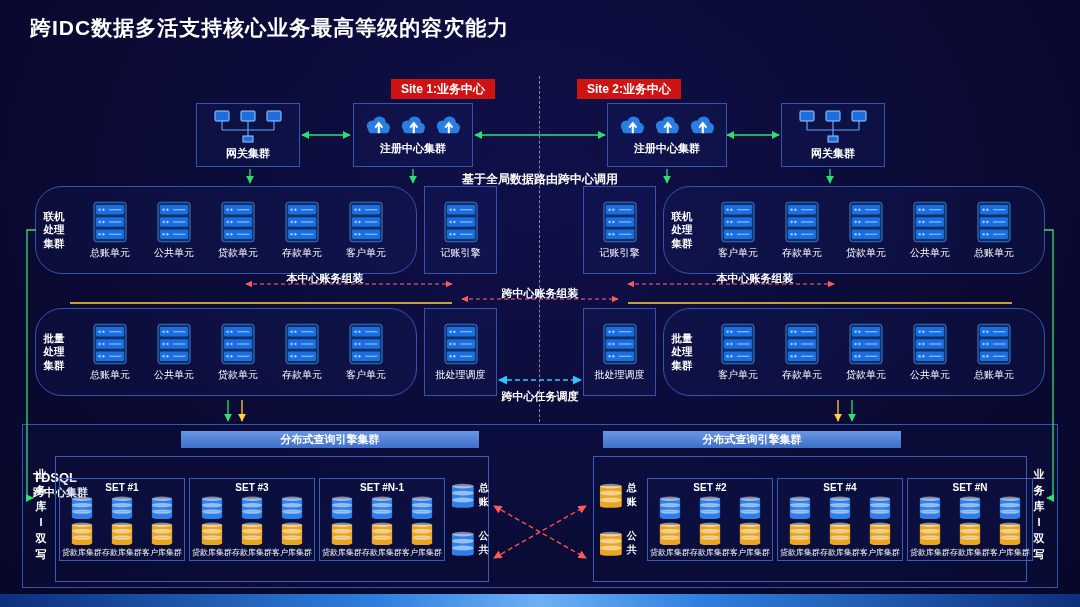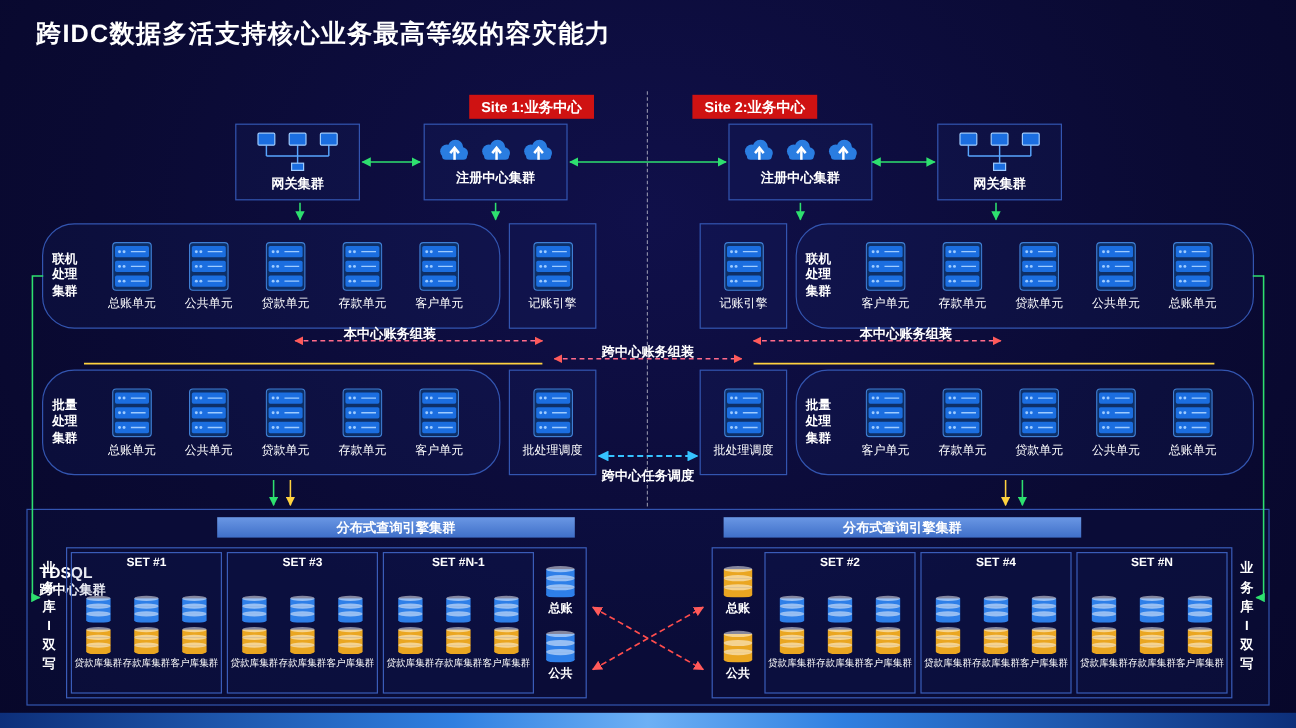--- a/index.html
+++ b/index.html
@@ -42,30 +42,30 @@
   .t1 { font-size:13px; font-weight:700; } .t2 { font-size:11px; font-weight:700; }
   .qbar { position:absolute; top:6px; width:298px; height:17px; background:linear-gradient(180deg,#6a97e4,#3f6fc8);
           color:#fff; font-size:11px; font-weight:700; display:flex; align-items:center; justify-content:center; }
   .qbar.qleft { left:158px; } .qbar.qright { left:580px; }
   .vtext { position:absolute; top:42px; width:14px; font-size:11px; font-weight:700; color:#fff;
            word-break:break-all; line-height:1.45; text-align:center; }
   .vleft { left:11px; } .vright { right:11px; }
 
   .sets-outer { position:absolute; top:31px; width:434px; height:126px; border:1px solid #3a5cb8; display:flex; padding:3px; gap:4px; }
   .so-left { left:32px; } .so-right { left:570px; }
-  .sets-row { display:flex; flex:1; gap:4px; }
+  .sets-row { display:flex; flex:1; gap:4px;align-items:center; }
   .set-box { flex:1; border:1px solid #3a5cb8; background:rgba(30,50,130,.10); display:flex; flex-direction:column; padding:2px; }
   .set-title { font-size:10px; font-weight:700; color:#fff; text-align:center; padding:1px 0 2px; }
   .set-grid { flex:1; display:flex; }
   .set-cell { flex:1; display:flex; flex-direction:column; align-items:center; justify-content:center; gap:2px; min-width:0; }
   .db-icon { width:28px; height:24px; }
   .db-icon.blue { color:#2e7fe8; } .db-icon.yellow { color:#eaa621; }
   .cell-label { font-size:8px; color:#fff; white-space:nowrap; }
   .stack-col { width:46px; display:flex; flex-direction:column; justify-content:space-evenly; align-items:center; }
-  .stack { display:flex; flex-direction:column; align-items:center; gap:2px; }
+  .stack { display:flex; align-items:center; gap:2px; }
   .stack .db-icon { width:34px; height:28px; }
   .stack-col.blue .db-icon { color:#2e7fe8; }
   .stack-col.yellow .db-icon { color:#eaa621; }
   .stack-label { font-size:10px; font-weight:700; color:#fff; }
   .sync-note { position:absolute; left:473px; top:46px; width:90px; text-align:center; font-size:11px; font-weight:700; color:#fff; line-height:1.35; }
 
   .footer-bar { position:absolute; left:0; bottom:0; width:100%; height:13px;
                 background:linear-gradient(90deg,#0d2f7a 0%,#2f7fe0 35%,#6db0f5 50%,#2f7fe0 65%,#0d2f7a 100%); }
 
   .arrows { position:absolute; inset:0; width:1080px; height:607px; pointer-events:none; }
@@ -184,20 +184,21 @@
     </div>
     <div class="box-label">注册中心集群</div>
   </div>
   <div class="obox topbox" style="left:781px;width:104px">
     <svg class="net-icon" viewBox="0 0 72 34">
         <use href="#sym-net"></use>
       </svg>
     <div class="box-label">网关集群</div>
   </div>
 
+  <div class="note routing">基于全局数据路由跨中心调用</div>
 
   <div class="obox procbox r1" style="left:35px;width:382px">
     <div class="vlabel">联机处理集群</div>
     <div class="units">
   <div class="unit">
     <svg class="icon-server" viewBox="0 0 36 44">
             <use href="#sym-server"></use>
           </svg>
     <div class="unit-label">总账单元</div>
   </div>

